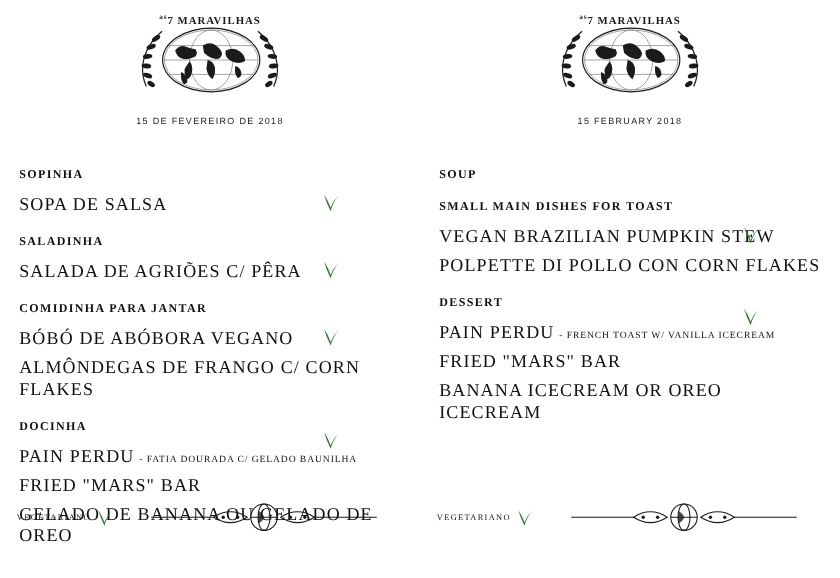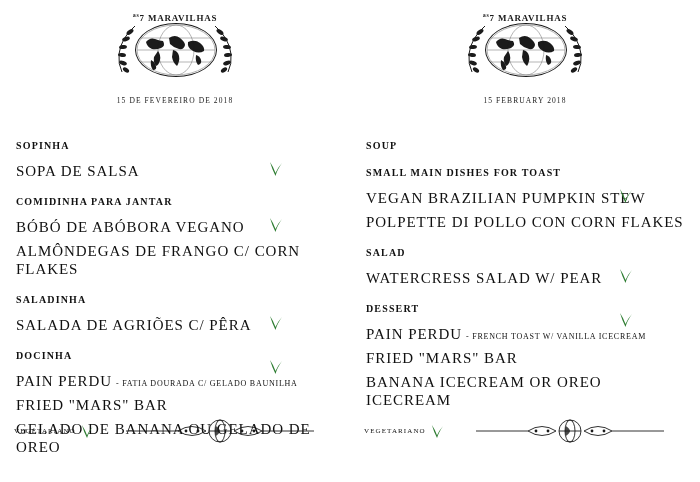--- a/index.html
+++ b/index.html
@@ -69,21 +69,21 @@
     width: 26px;
     height: 58px;
   }
   .laurel-left { left: 4px; }
   .laurel-right { right: 4px; }
   .logo-date {
     margin-top: 6px;
     font-size: 7.5px;
     letter-spacing: 1.1px;
     color: #1a1a1a;
-    font-family: Liberation Serif, serif;
+    font-family: Liberation Sans, sans-serif;
   }
   
   .menu {
     margin-top: 35px;
     padding-left: 2px;
   }
   .section {
     margin-bottom: 16px;
     position: relative;
   }
@@ -221,43 +221,43 @@
           <span class="item-name">SOPA DE SALSA</span>
           <span class="veg-mark">
             <svg width="16" height="18" viewBox="0 0 16 18">
                 <path d="M2 2 Q4 9 7.5 16 Q9 10 14 3 Q9.5 8 7.5 13 Q5.5 7 2 2 Z" fill="#2e7d32"></path>
               </svg>
           </span>
         </div>
       </div>
 
       <div class="section">
+        <div class="section-title">SALADINHA</div>
+        <div class="item-row">
+          <span class="item-name">SALADA DE AGRIÕES C/ PÊRA</span>
+          <span class="veg-mark">
+            <svg width="16" height="18" viewBox="0 0 16 18">
+                <path d="M2 2 Q4 9 7.5 16 Q9 10 14 3 Q9.5 8 7.5 13 Q5.5 7 2 2 Z" fill="#2e7d32"></path>
+              </svg>
+          </span>
+        </div>
+      </div>
+
+      <div class="section">
         <div class="section-title">COMIDINHA PARA JANTAR</div>
         <div class="item-row">
           <span class="item-name">BÓBÓ DE ABÓBORA VEGANO</span>
           <span class="veg-mark">
             <svg width="16" height="18" viewBox="0 0 16 18">
                 <path d="M2 2 Q4 9 7.5 16 Q9 10 14 3 Q9.5 8 7.5 13 Q5.5 7 2 2 Z" fill="#2e7d32"></path>
               </svg>
           </span>
         </div>
         <div class="item-row">
           <span class="item-name">ALMÔNDEGAS DE FRANGO C/ CORN FLAKES</span>
-        </div>
-      </div>
-
-      <div class="section">
-        <div class="section-title">SALADINHA</div>
-        <div class="item-row">
-          <span class="item-name">SALADA DE AGRIÕES C/ PÊRA</span>
-          <span class="veg-mark">
-            <svg width="16" height="18" viewBox="0 0 16 18">
-                <path d="M2 2 Q4 9 7.5 16 Q9 10 14 3 Q9.5 8 7.5 13 Q5.5 7 2 2 Z" fill="#2e7d32"></path>
-              </svg>
-          </span>
         </div>
       </div>
 
       <div class="section">
         <div class="section-title">DOCINHA</div>
         <div class="item-row">
           <span class="item-name">PAIN PERDU</span>
           <span class="item-sub">- FATIA DOURADA C/ GELADO BAUNILHA</span>
           <span class="veg-mark on-title">
             <svg width="16" height="18" viewBox="0 0 16 18">
@@ -376,31 +376,20 @@
             <svg width="16" height="18" viewBox="0 0 16 18">
                 <path d="M2 2 Q4 9 7.5 16 Q9 10 14 3 Q9.5 8 7.5 13 Q5.5 7 2 2 Z" fill="#2e7d32"></path>
               </svg>
           </span>
         </div>
         <div class="item-row">
           <span class="item-name">POLPETTE DI POLLO CON CORN FLAKES</span>
         </div>
       </div>
 
-      <div class="section">
-        <div class="section-title">SALAD</div>
-        <div class="item-row">
-          <span class="item-name">WATERCRESS SALAD W/ PEAR</span>
-          <span class="veg-mark">
-            <svg width="16" height="18" viewBox="0 0 16 18">
-                <path d="M2 2 Q4 9 7.5 16 Q9 10 14 3 Q9.5 8 7.5 13 Q5.5 7 2 2 Z" fill="#2e7d32"></path>
-              </svg>
-          </span>
-        </div>
-      </div>
 
       <div class="section">
         <div class="section-title">DESSERT</div>
         <div class="item-row">
           <span class="item-name">PAIN PERDU</span>
           <span class="item-sub">- FRENCH TOAST W/ VANILLA ICECREAM</span>
           <span class="veg-mark on-title">
             <svg width="16" height="18" viewBox="0 0 16 18">
                 <path d="M2 2 Q4 9 7.5 16 Q9 10 14 3 Q9.5 8 7.5 13 Q5.5 7 2 2 Z" fill="#2e7d32"></path>
               </svg>

